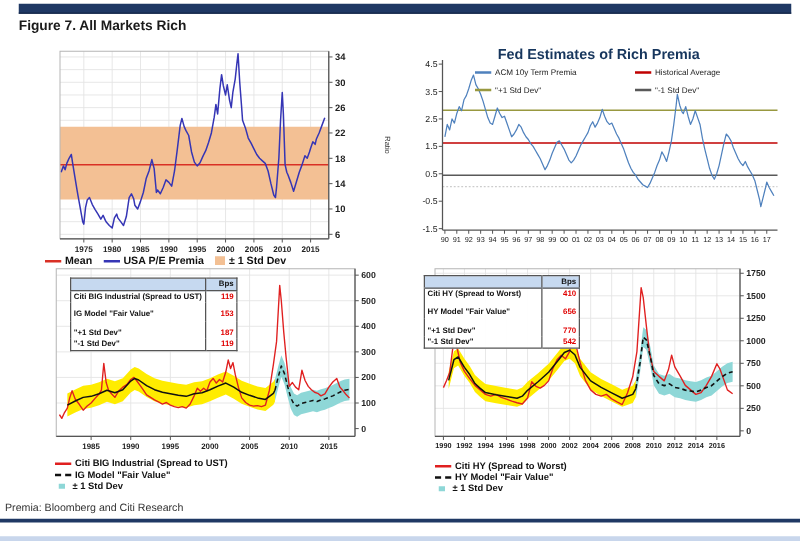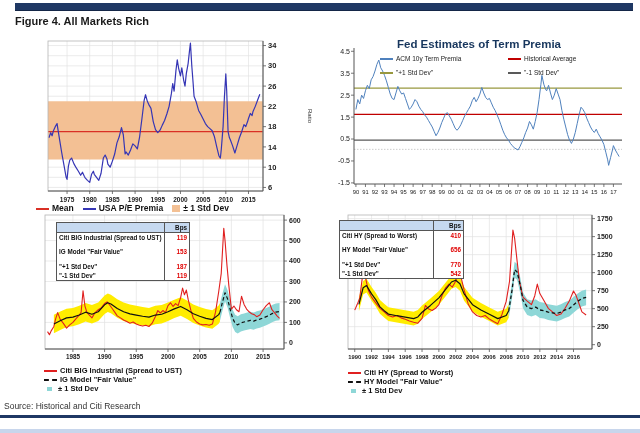--- a/index.html
+++ b/index.html
@@ -44,21 +44,21 @@
   #ig-table{left:56px;top:222px;width:134px;}
   #hy-table{left:339px;top:220px;width:125px;}
   svg{display:block;}
 </style>
 </head>
 <body>
 
 <div id="canvas">
 
   <div class="abs" id="top-rule"></div>
-  <div class="abs" id="fig-title">Figure 4. All Markets Rich</div>
+  <div class="abs" id="fig-title">Figure 7. All Markets Rich</div>
 
   <svg class="abs" id="chart-pe" width="285" height="170">
       <line x1="39.050632911392576" x2="39.050632911392576" y1="5" y2="155" stroke="#e3e3e3" stroke-width="0.7"></line>
       <line x1="61.729957805907304" x2="61.729957805907304" y1="5" y2="155" stroke="#e3e3e3" stroke-width="0.7"></line>
       <line x1="84.40928270042203" x2="84.40928270042203" y1="5" y2="155" stroke="#e3e3e3" stroke-width="0.7"></line>
       <line x1="107.08860759493675" x2="107.08860759493675" y1="5" y2="155" stroke="#e3e3e3" stroke-width="0.7"></line>
       <line x1="129.76793248945148" x2="129.76793248945148" y1="5" y2="155" stroke="#e3e3e3" stroke-width="0.7"></line>
       <line x1="152.4472573839662" x2="152.4472573839662" y1="5" y2="155" stroke="#e3e3e3" stroke-width="0.7"></line>
       <line x1="175.12658227848092" x2="175.12658227848092" y1="5" y2="155" stroke="#e3e3e3" stroke-width="0.7"></line>
       <line x1="197.80590717299563" x2="197.80590717299563" y1="5" y2="155" stroke="#e3e3e3" stroke-width="0.7"></line>
@@ -196,21 +196,21 @@
       <text x="26" y="57.61129032258066" text-anchor="end" font-size="7" fill="#222" font-weight="normal" font-family="Liberation Sans, sans-serif">2.5</text>
       <line x1="30" x2="27" y1="77.0967741935484" y2="77.0967741935484" stroke="#555" stroke-width="0.8"></line>
       <text x="26" y="79.5467741935484" text-anchor="end" font-size="7" fill="#222" font-weight="normal" font-family="Liberation Sans, sans-serif">1.5</text>
       <line x1="30" x2="27" y1="99.03225806451613" y2="99.03225806451613" stroke="#555" stroke-width="0.8"></line>
       <text x="26" y="101.48225806451613" text-anchor="end" font-size="7" fill="#222" font-weight="normal" font-family="Liberation Sans, sans-serif">0.5</text>
       <line x1="30" x2="27" y1="120.96774193548387" y2="120.96774193548387" stroke="#555" stroke-width="0.8"></line>
       <text x="26" y="123.41774193548387" text-anchor="end" font-size="7" fill="#222" font-weight="normal" font-family="Liberation Sans, sans-serif">-0.5</text>
       <line x1="30" x2="27" y1="142.90322580645162" y2="142.90322580645162" stroke="#555" stroke-width="0.8"></line>
       <text x="26" y="145.3532258064516" text-anchor="end" font-size="7" fill="#222" font-weight="normal" font-family="Liberation Sans, sans-serif">-1.5</text>
     </svg>
-  <div class="abs" id="tp-title">Fed Estimates of Term Premia</div>
+  <div class="abs" id="tp-title">Fed Estimates of Rich Premia</div>
   <div class="abs tp-leg" id="tp-leg-row1">
     <span class="tpi"><i class="sw-line" style="background: rgb(79, 129, 189);"></i><span>ACM 10y Term Premia</span></span><span class="tpi"><i class="sw-line" style="background: rgb(192, 0, 0);"></i><span>Historical Average</span></span>
   </div>
   <div class="abs tp-leg" id="tp-leg-row2">
     <span class="tpi"><i class="sw-line" style="background: rgb(152, 152, 63);"></i><span>"+1 Std Dev"</span></span><span class="tpi"><i class="sw-line" style="background: rgb(89, 89, 89);"></i><span>"-1 Std Dev"</span></span>
   </div>
 
   <svg class="abs" id="chart-ig" width="306" height="150">
       <line x1="48.893899204244576" x2="48.893899204244576" y1="3" y2="137" stroke="#e3e3e3" stroke-width="0.7"></line>
       <line x1="80.59151193634003" x2="80.59151193634003" y1="3" y2="137" stroke="#e3e3e3" stroke-width="0.7"></line>
@@ -390,17 +390,17 @@
           <td class="val">542</td>
         </tr>
   </tbody>
     </table>
   <div class="abs bleg" id="hy-legend">
     <div><i class="sw-line" style="background: rgb(224, 32, 32);"></i><span>Citi HY (Spread to Worst)</span></div>
     <div><i class="sw-dash" style="border-top-color: rgb(17, 17, 17);"></i><span>HY Model "Fair Value"</span></div>
     <div><i class="sw-dot" style="background: rgb(142, 215, 215);"></i><span>± 1 Std Dev</span></div>
   </div>
 
-  <div class="abs" id="source-line">Source: Historical and Citi Research</div>
+  <div class="abs" id="source-line">Premia: Bloomberg and Citi Research</div>
   <div class="abs" id="bottom-rule"></div>
   <div class="abs" id="footer-strip"></div>
 
 </div>
 
 </body></html>

